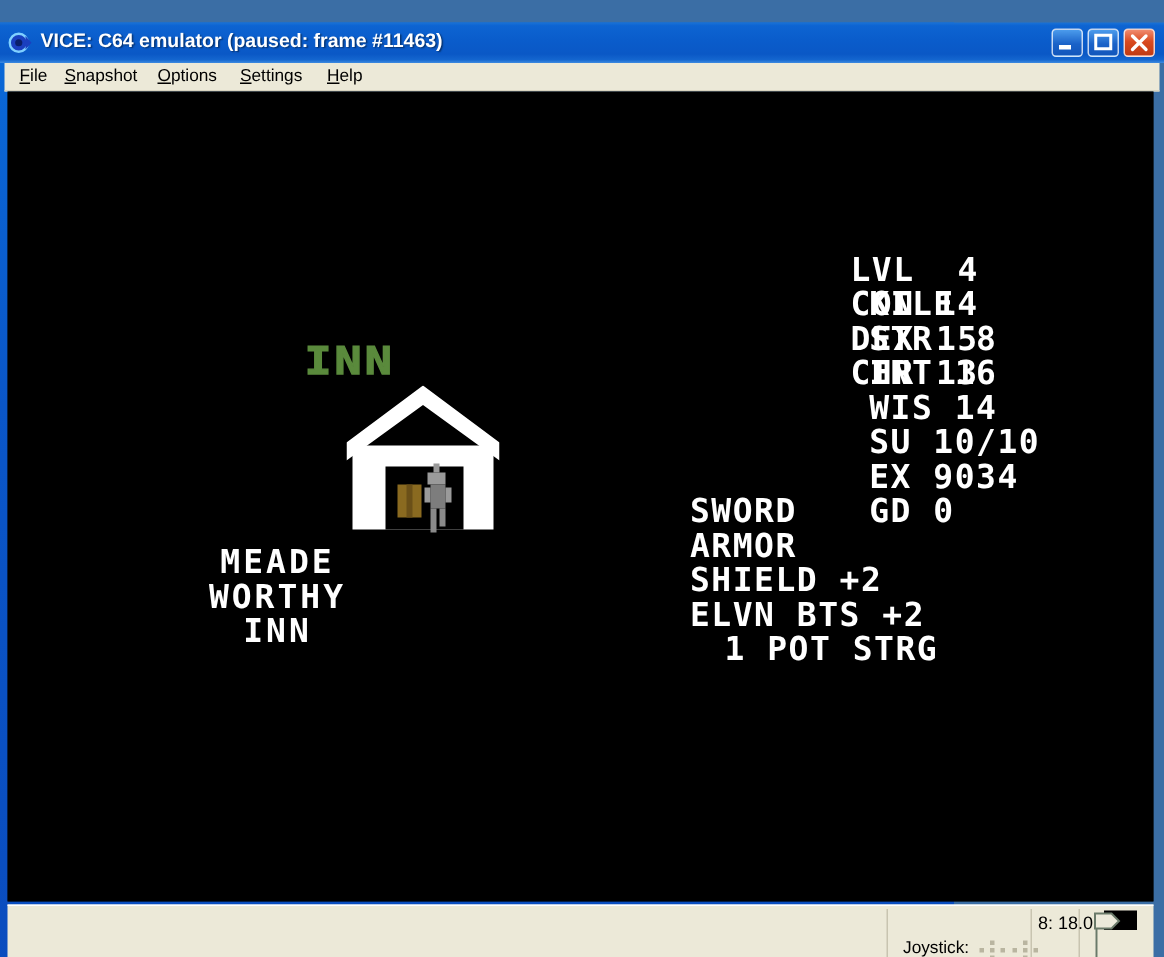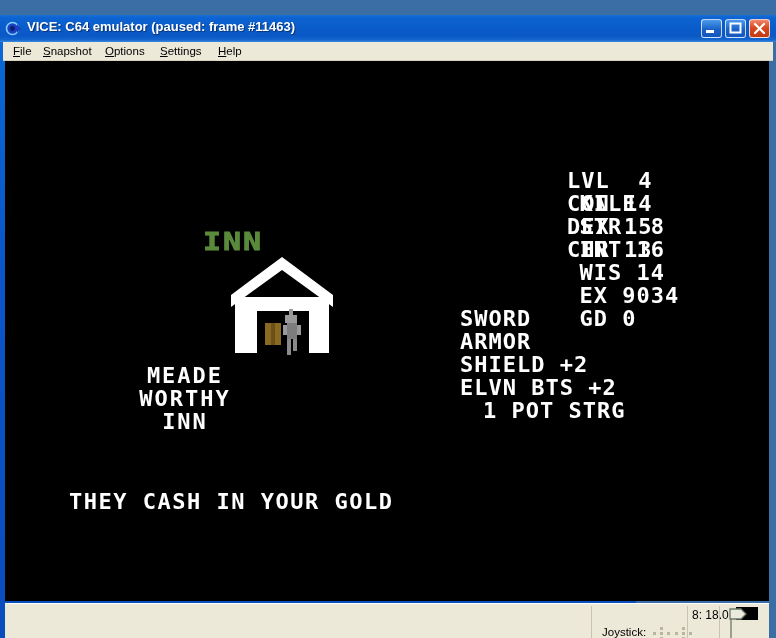--- a/index.html
+++ b/index.html
@@ -311,35 +311,37 @@
           <span>INT</span>&nbsp;<span>16</span>
           <span class="stat-col2"><span>DEX</span>&nbsp;<span>15</span></span>
         </div>
 
         <div class="stat-row">
           <span>WIS</span>&nbsp;<span>14</span>
           <span class="stat-col2"><span>CHR</span>&nbsp;<span>13</span></span>
         </div>
 
         <div class="stat-row">
+          <span>SU</span>&nbsp;<span>10/10</span>
+        </div>
+        <div class="stat-row">
           <span>EX</span>&nbsp;<span>9034</span>
         </div>
         <div class="stat-row">
           <span>GD</span>&nbsp;<span>0</span>
         </div>
 
         <div class="stat-row stat-indent">SWORD</div>
         <div class="stat-row stat-indent">ARMOR</div>
         <div class="stat-row stat-indent">SHIELD +2</div>
         <div class="stat-row stat-indent">ELVN BTS +2</div>
         <div class="stat-row stat-indent2">1 POT STRG</div>
       </div>
 
       <div id="messages">
-        <div>THEY CASH IN YOUR GOLD</div>
       </div>
 
     </div>
   </div>
 
   <div id="statusbar">
     <div class="sb-panel" style="left:586px; width:96px;"></div>
     <div class="sb-panel" style="left:682px; width:32px;"></div>
     <div class="sb-panel" style="left:714px; width:48px;"></div>
 

